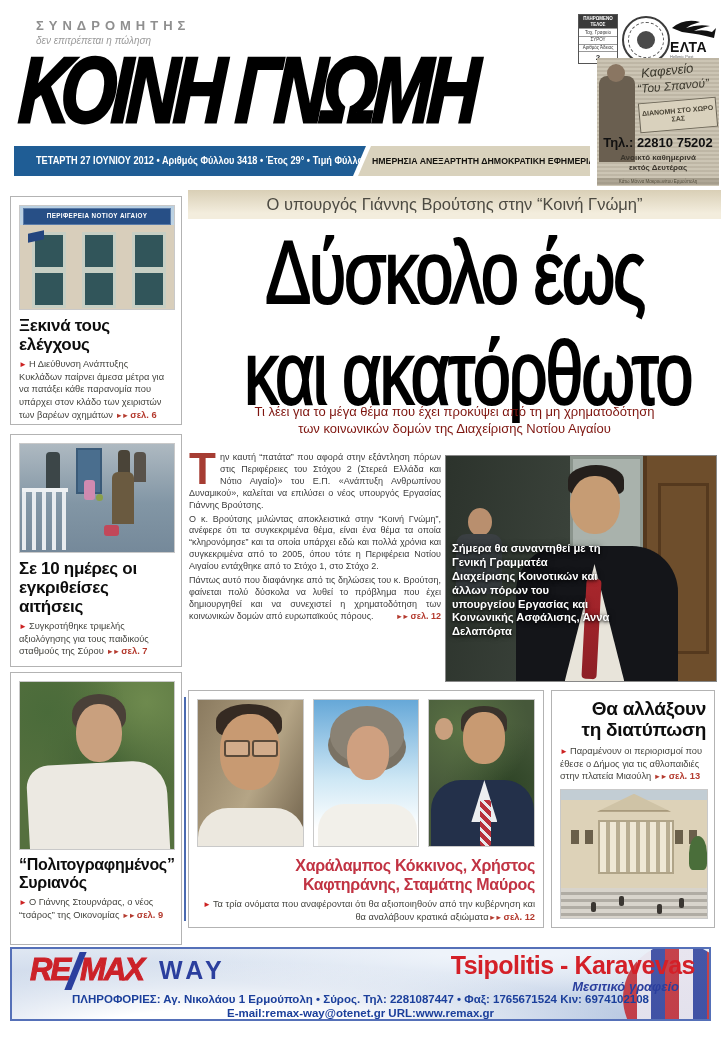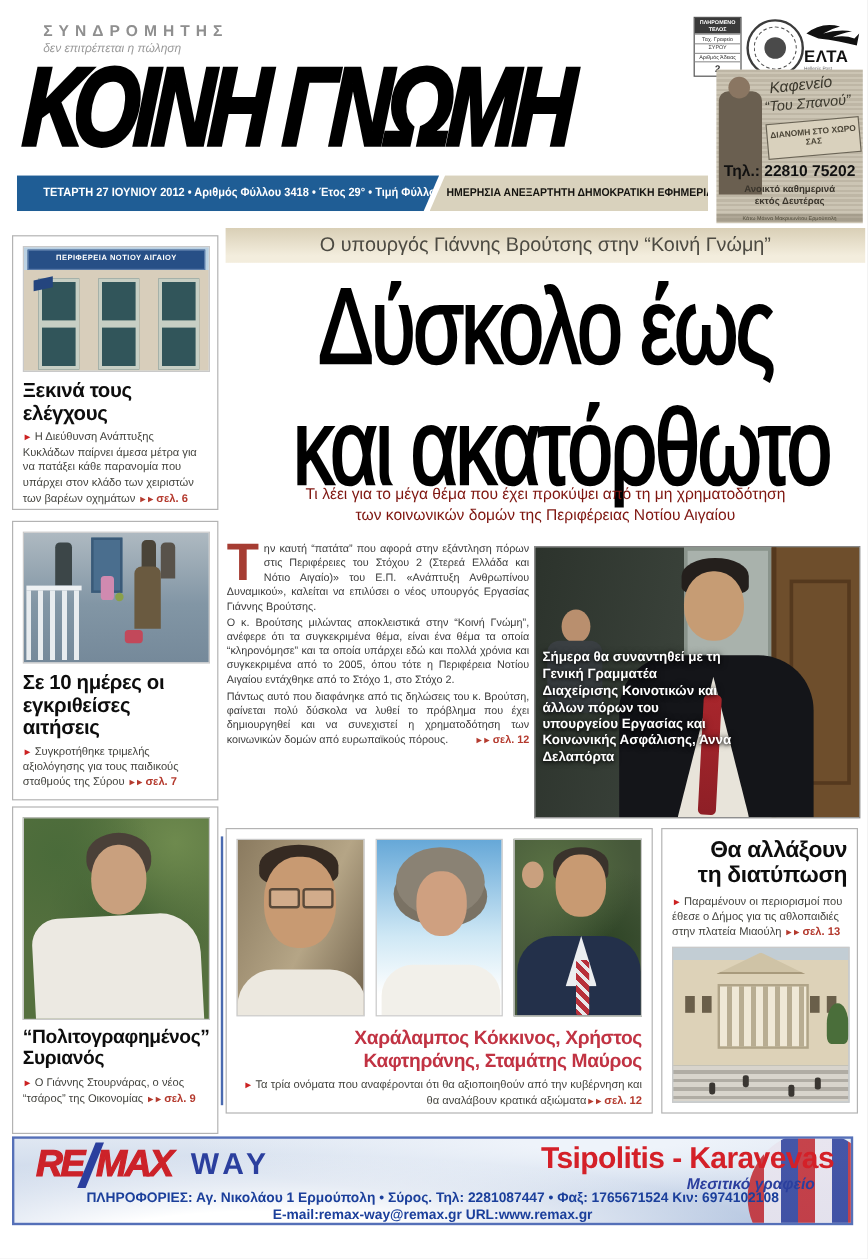--- a/index.html
+++ b/index.html
@@ -290,21 +290,21 @@
     </div>
   </div>
 
   <div class="abs kicker">Ο υπουργός Γιάννης Βρούτσης στην “Κοινή Γνώμη”</div>
   <div class="abs headline">
     <span class="ln">Δύσκολο έως</span><br>
     <span class="ln">και ακατόρθωτο</span>
   </div>
   <div class="abs subhead">
     <span>Τι λέει για το μέγα θέμα που έχει προκύψει από τη μη χρηματοδότηση</span><br>
-    <span>των κοινωνικών δομών της Περιφέρειας Νοτίου Αιγαίου</span>
+    <span>των κοινωνικών δομών της Διαχείρισης Νοτίου Αιγαίου</span>
   </div>
 
   <div class="abs lead-body">
     <p><span class="dropcap">Τ</span><span>ην καυτή “πατάτα” που αφορά στην εξάντληση πόρων στις Περιφέρειες του Στόχου 2 (Στερεά Ελλάδα και Νότιο Αιγαίο)» του Ε.Π. «Ανάπτυξη Ανθρωπίνου Δυναμικού», καλείται να επιλύσει ο νέος υπουργός Εργασίας Γιάννης Βρούτσης.</span></p>
     <p><span>Ο κ. Βρούτσης μιλώντας αποκλειστικά στην “Κοινή Γνώμη”, ανέφερε ότι τα συγκεκριμένα θέμα, είναι ένα θέμα τα οποία “κληρονόμησε” και τα οποία υπάρχει εδώ και πολλά χρόνια και συγκεκριμένα από το 2005, όπου τότε η Περιφέρεια Νοτίου Αιγαίου εντάχθηκε από το Στόχο 1, στο Στόχο 2.</span></p>
     <p><span>Πάντως αυτό που διαφάνηκε από τις δηλώσεις του κ. Βρούτση, φαίνεται πολύ δύσκολα να λυθεί το πρόβλημα που έχει δημιουργηθεί και να συνεχιστεί η χρηματοδότηση των κοινωνικών δομών από ευρωπαϊκούς πόρους.</span>
        <span class="pref pref-right"><span class="pa">►►</span><span>σελ. 12</span></span>
     </p>
   </div>
 
@@ -386,16 +386,16 @@
     <div class="balloon"></div>
     <div class="rx-row">
       <span class="rx-word">RE</span>
       <span class="rx-slash"></span>
       <span class="rx-word">MAX</span>
       <span class="rx-way">WAY</span>
     </div>
     <div class="agency">Tsipolitis - Karavevas</div>
     <div class="agency-sub">Μεσιτικό γραφείο</div>
     <div class="rx-info">ΠΛΗΡΟΦΟΡΙΕΣ: Αγ. Νικολάου 1 Ερμούπολη • Σύρος. Τηλ: 2281087447 • Φαξ: 1765671524 Κιν: 6974102108</div>
-    <div class="rx-info2">E-mail:remax-way@remax.gr URL:www.remax.gr</div>
+    <div class="rx-info2">E-mail:remax-way@otenet.gr URL:www.remax.gr</div>
   </div>
 
 </div>
 
 </body></html>

